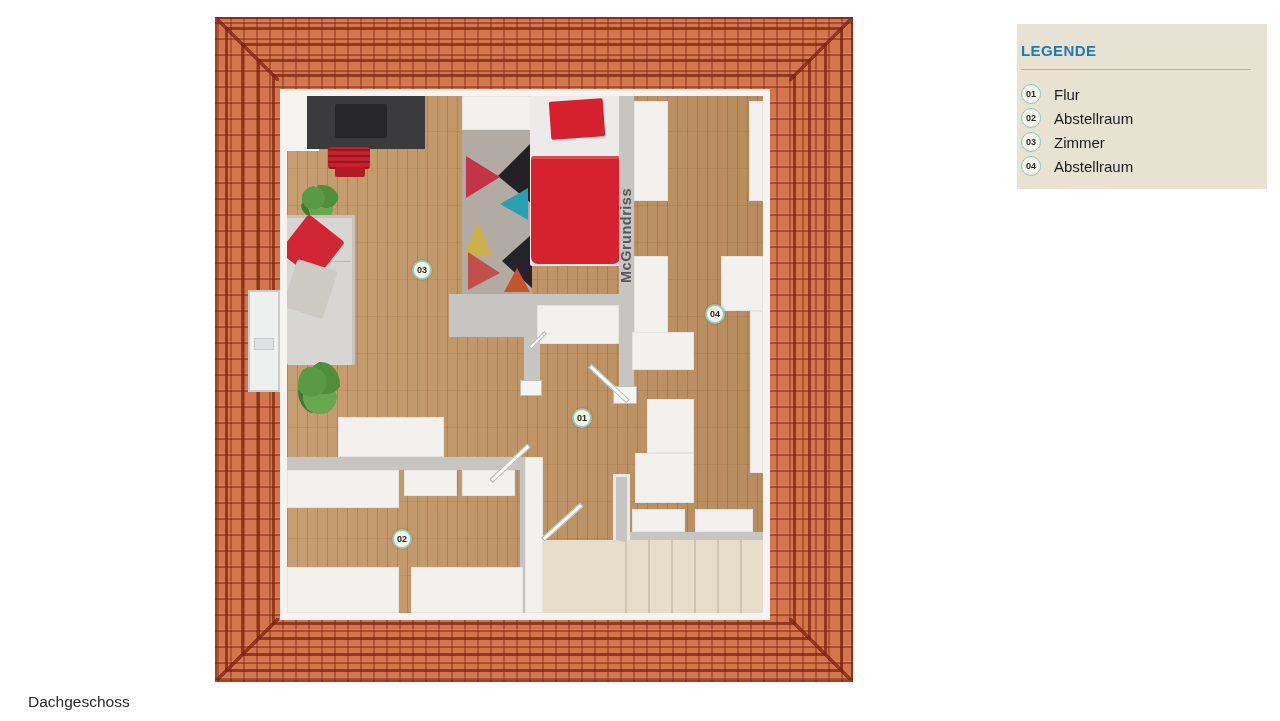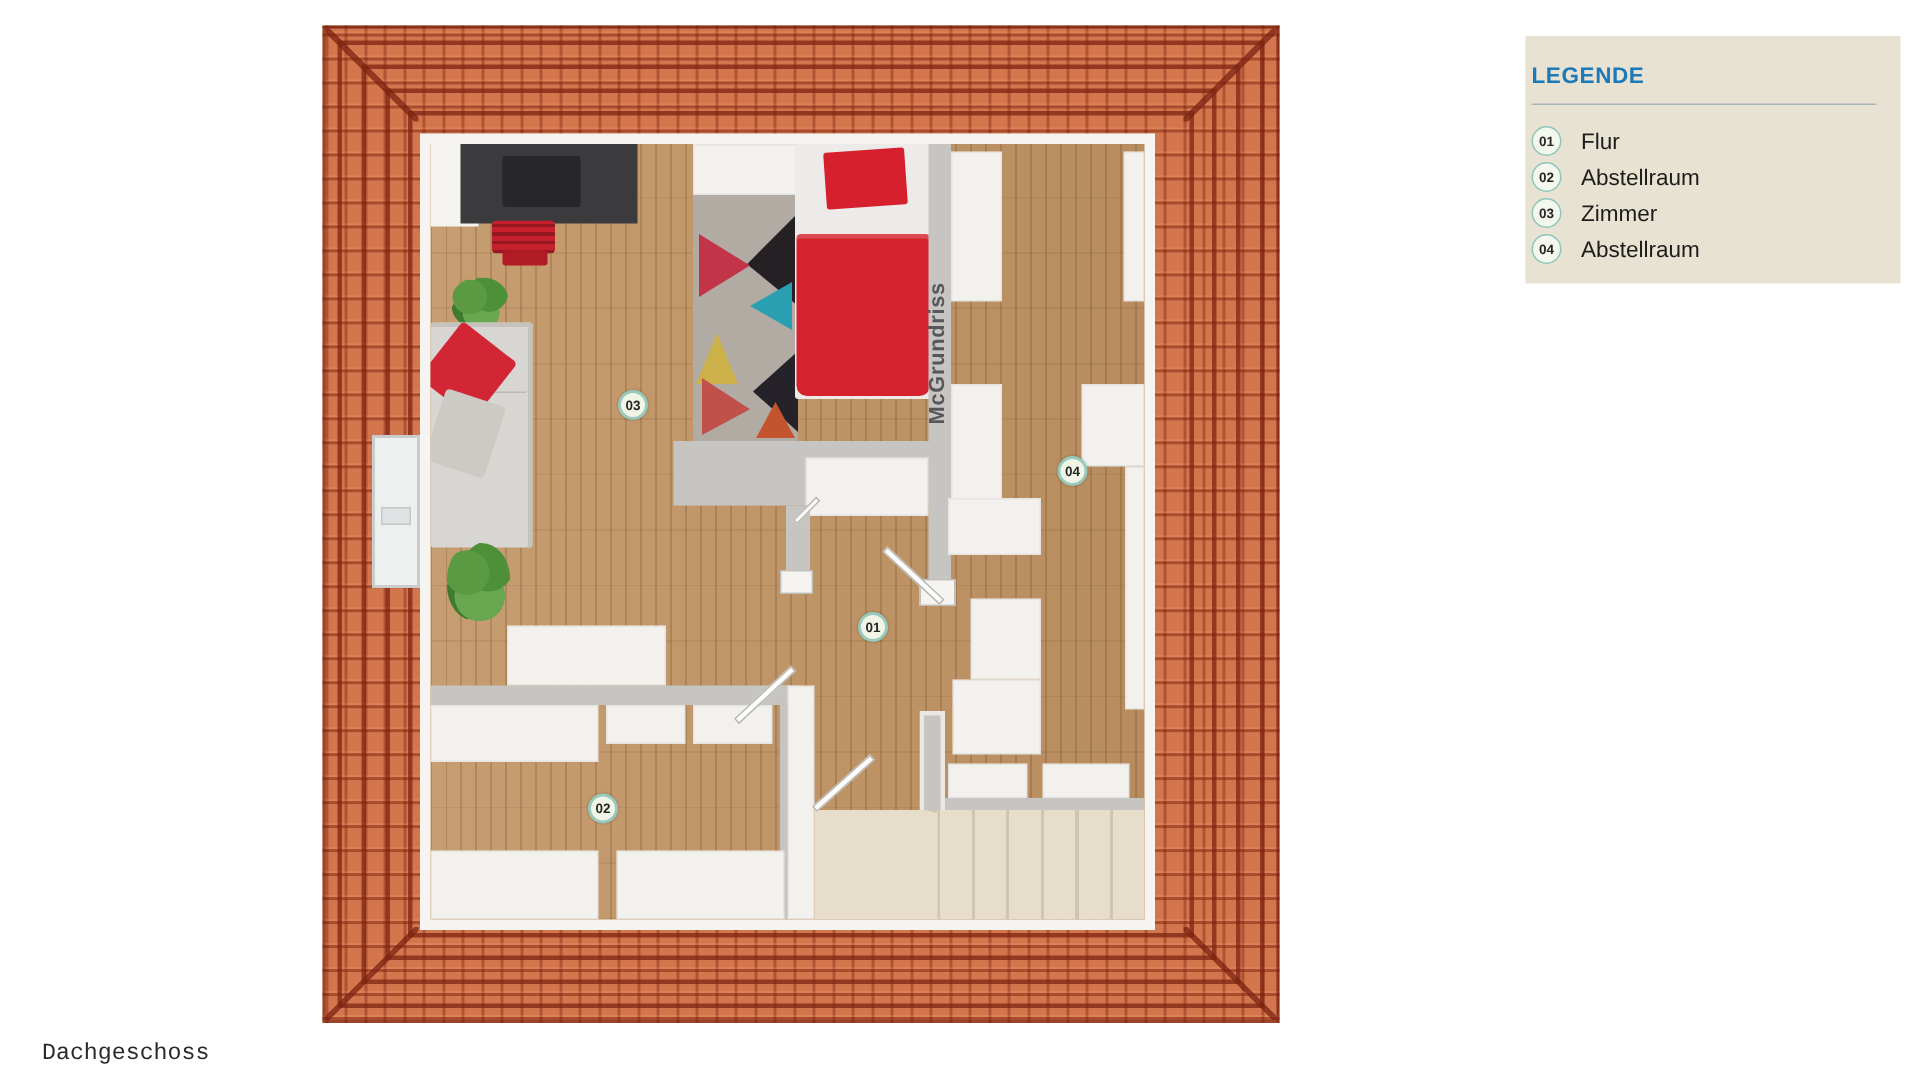--- a/index.html
+++ b/index.html
@@ -149,21 +149,21 @@
           background:#e8e2d2;padding:18px 16px 0 4px;box-sizing:border-box;margin-top:16px;}
   .legend-title{font-size:15px;font-weight:bold;color:#1d7ab8;letter-spacing:.4px;}
   .legend-divider{border:none;border-top:1px solid #a9b6bf;margin:10px 0 12px 0;}
   .legend-row{display:flex;align-items:center;gap:13px;height:24px;}
   .legend-badge{width:18px;height:18px;border-radius:50%;background:#f4f7ee;border:1px solid #8fc6bb;
                 display:flex;align-items:center;justify-content:center;flex:0 0 auto;
                 font-size:9px;font-weight:bold;color:#262626;}
   .legend-label{font-size:15px;color:#1c1c1c;}
 
   
-  .floor-label{position:absolute;left:28px;top:693px;font-size:15.5px;color:#2a2a2a;font-family:Liberation Mono, monospace;}
+  .floor-label{position:absolute;left:28px;top:693px;font-size:15.5px;color:#2a2a2a;}
 </style>
 </head>
 <body>
 
 <div class="stage">
 
   <div class="roof">
     <div class="ridge r1"></div>
     <div class="ridge r2"></div>
     <div class="ridge r3"></div>

